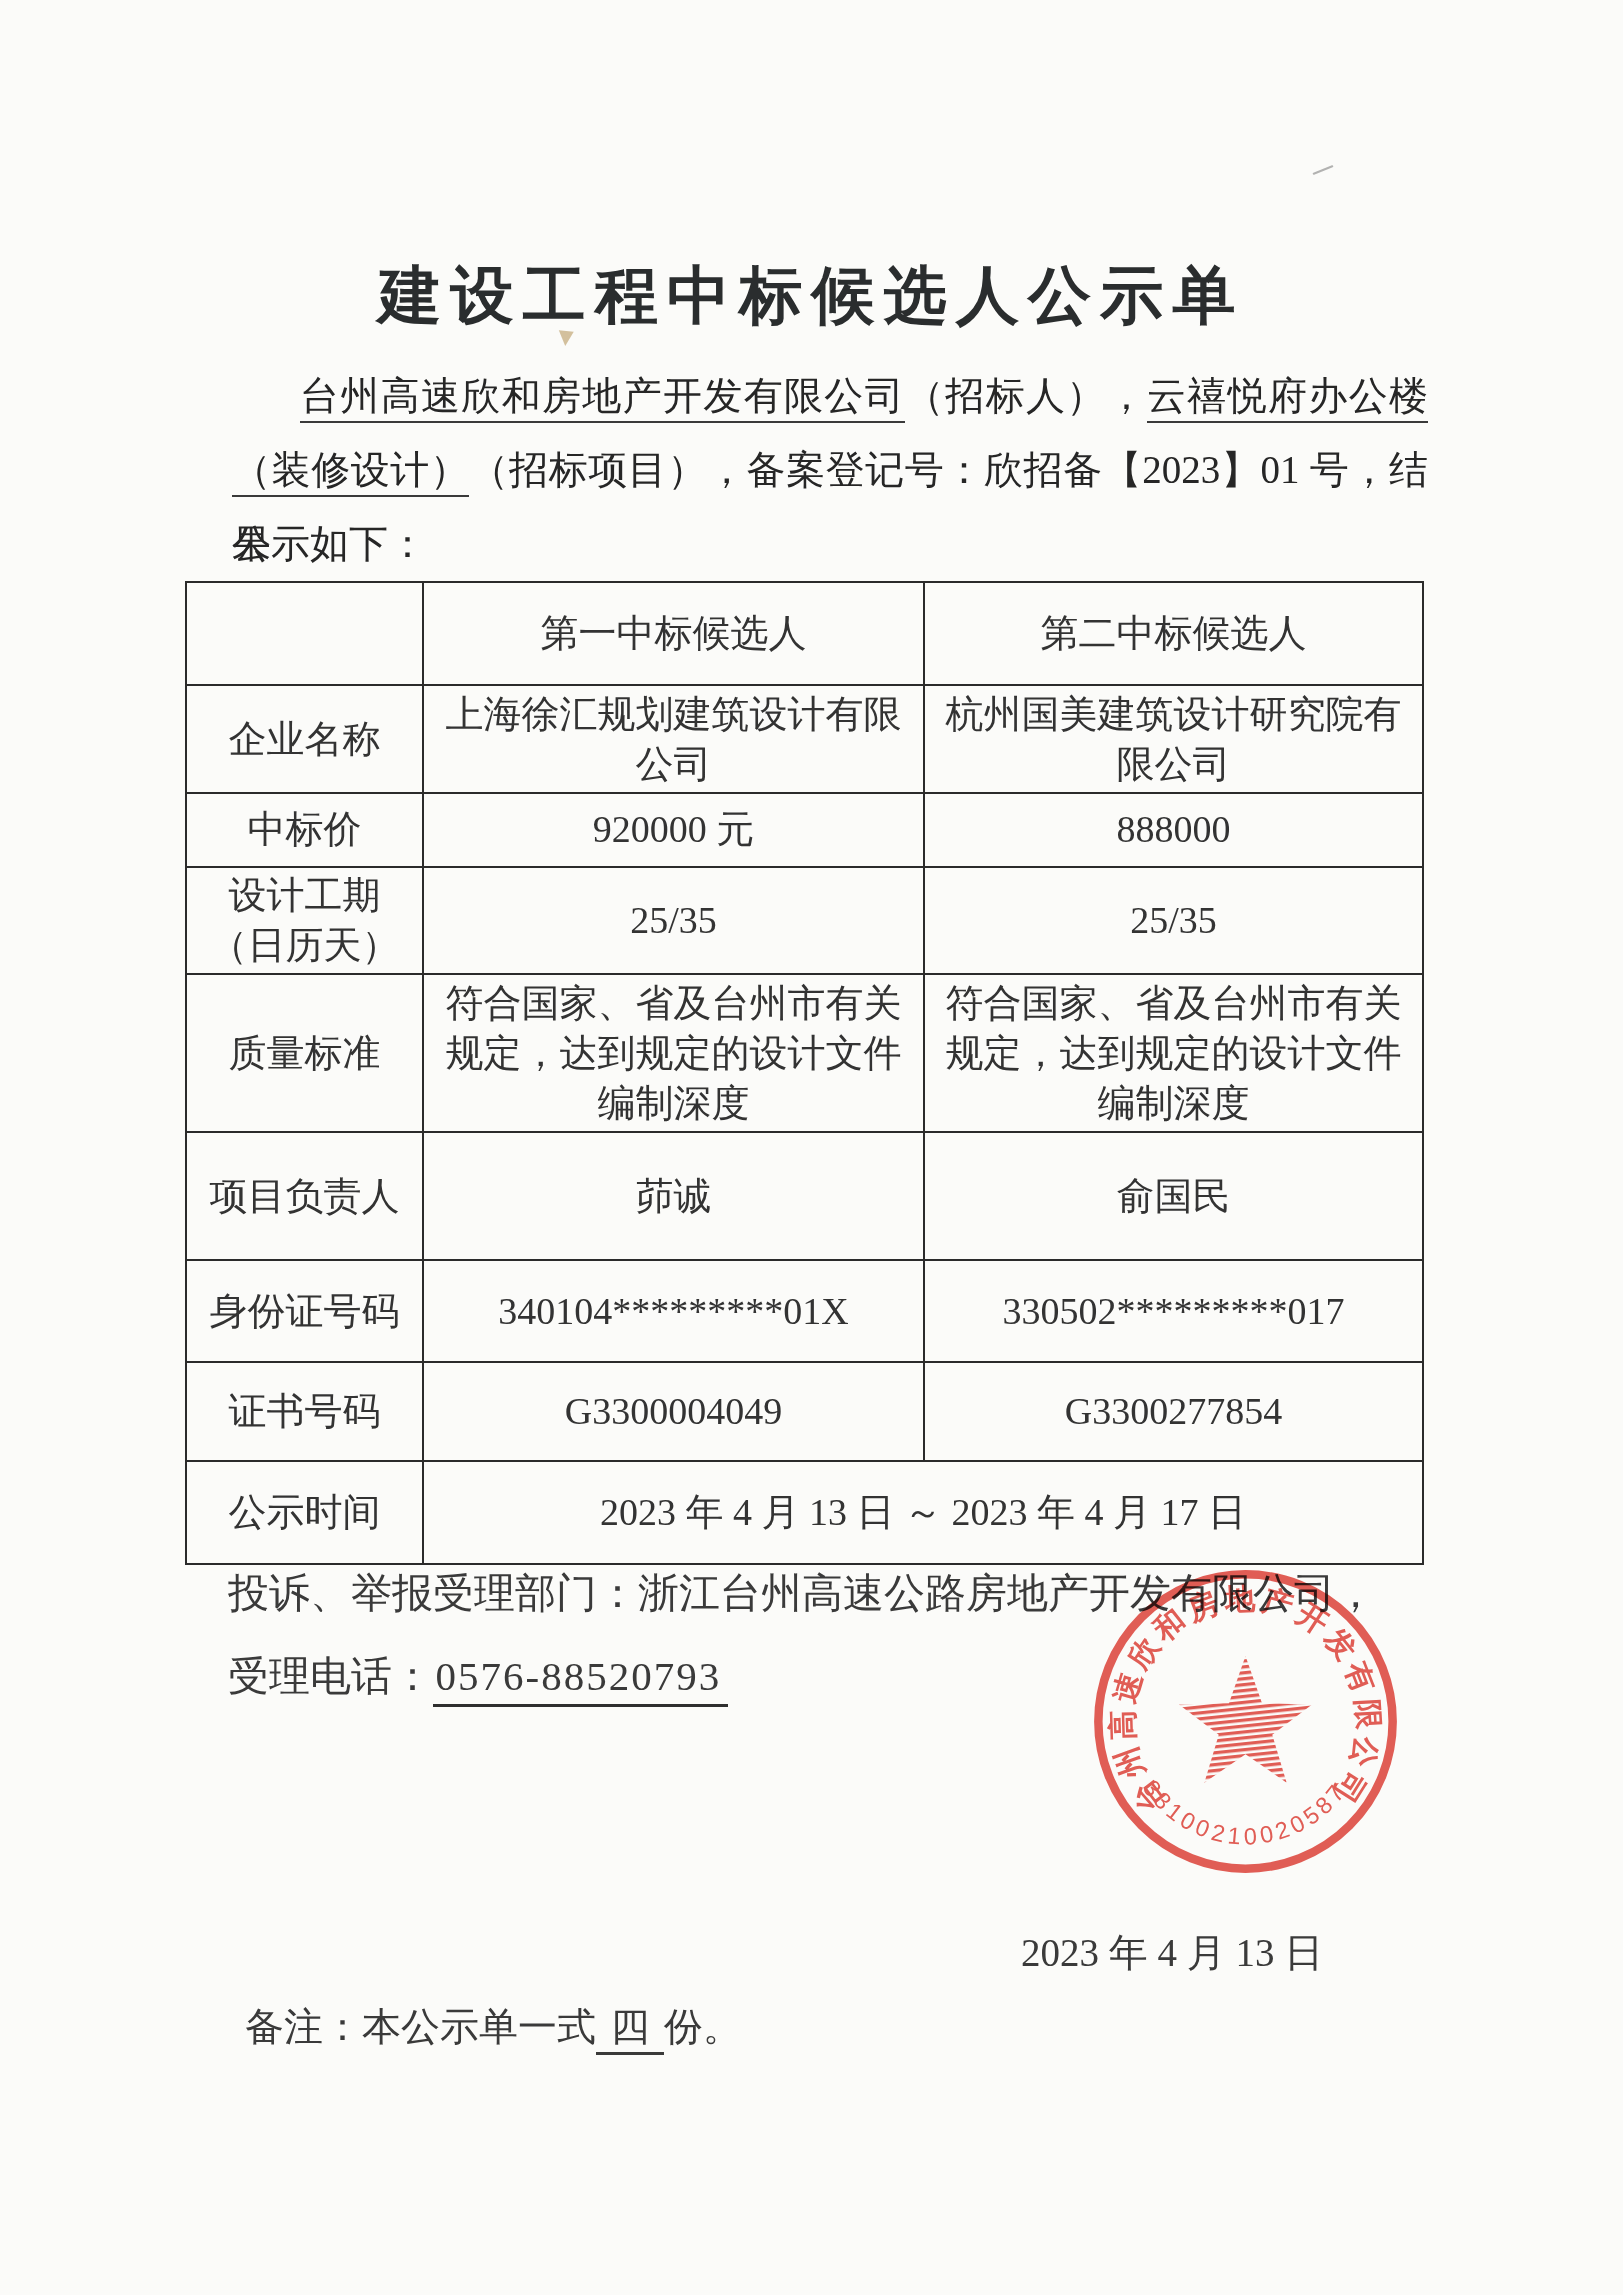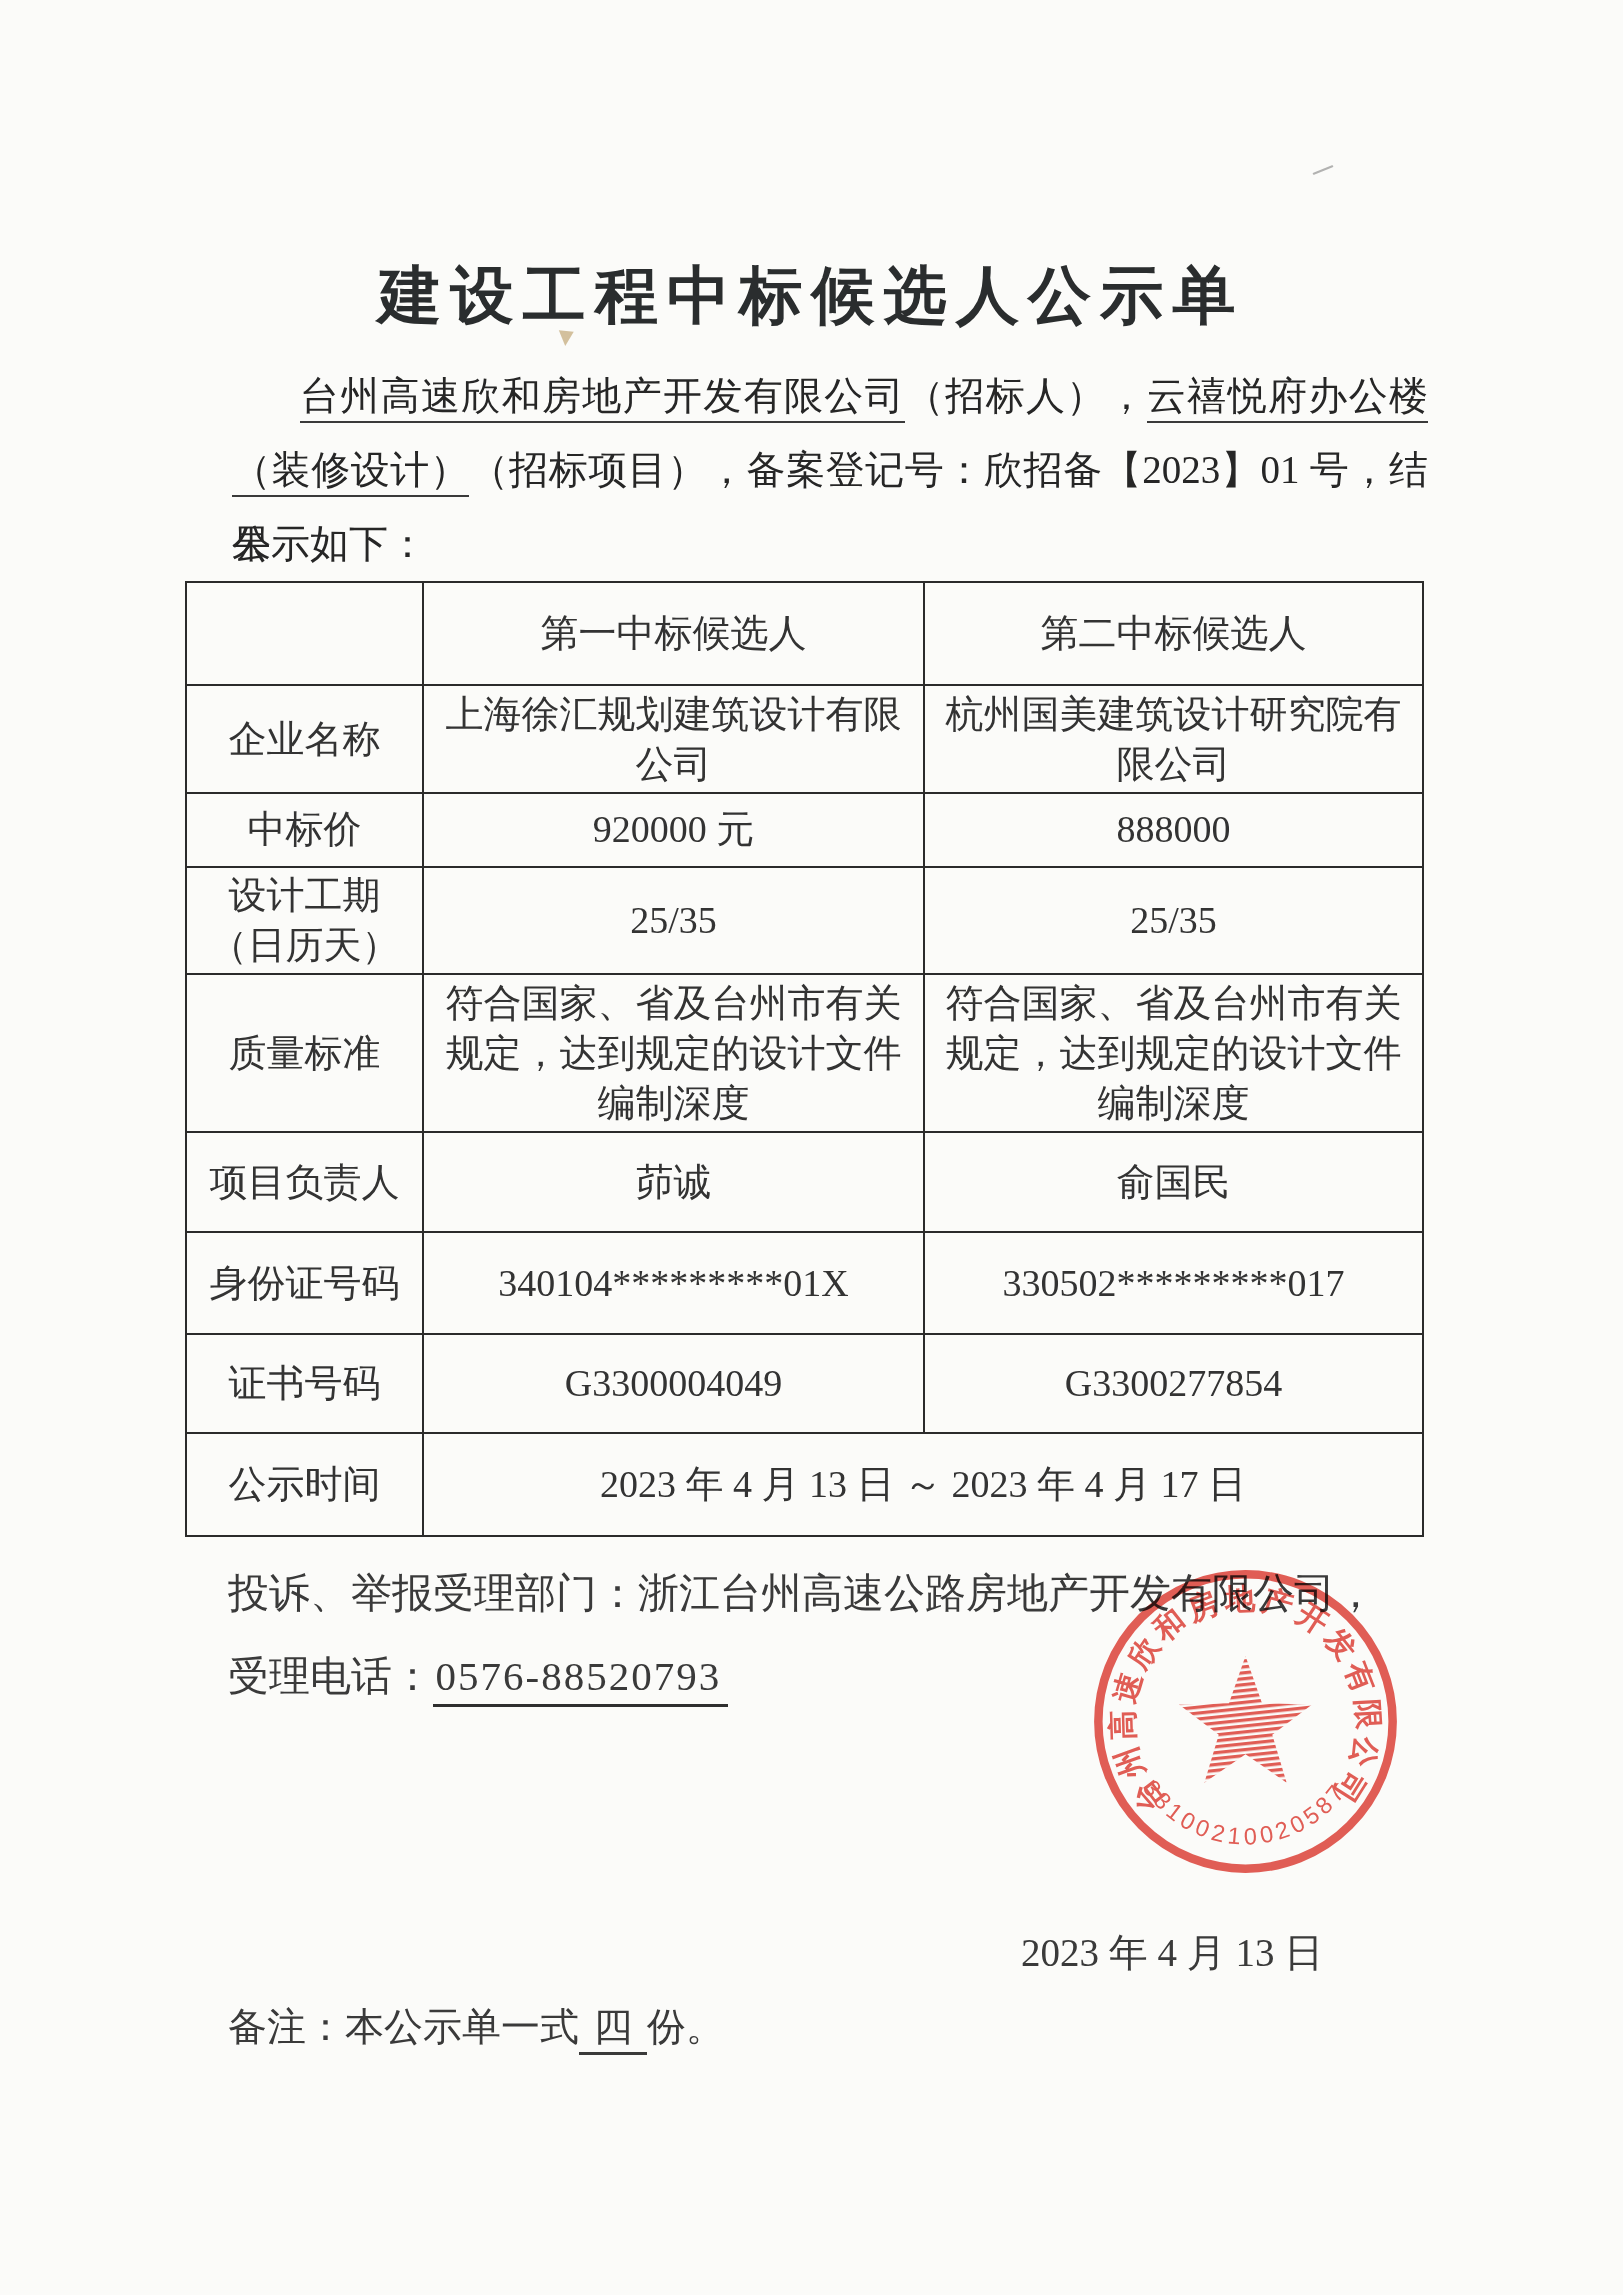--- a/index.html
+++ b/index.html
@@ -36,21 +36,21 @@
   .artifact-arrow {
     position:absolute; left:558px; top:331px; width:0; height:0; opacity:.8;
     border-left:8.5px solid transparent; border-right:7.2px solid transparent;
     border-top:15.7px solid #c9b286; transform:rotate(6deg);
   }
   .complaint { position:absolute; left:228px; top:1566px; font-size:41px; color:#3a3a3a; }
   .phone-line { position:absolute; left:228px; top:1649px; font-size:41px; color:#3a3a3a; }
   .phone-num { border-bottom:3.9px solid #2f2f2f; padding:0 6.5px 5.2px 2.6px; letter-spacing:2px; }
   .stamp-line { position:absolute; left:691px; top:1818px; font-size:39px; color:#3a3a3a; }
   .date-line { position:absolute; left:1021px; top:1926px; font-size:39px; color:#3a3a3a; }
-  .note-line { position:absolute; left:228px; top:2000px; font-size:39px; color:#3a3a3a; }
+  .note-line { position:absolute; left:245px; top:2000px; font-size:39px; color:#3a3a3a; }
   .u-four { border-bottom:3.3px solid #3a3a3a; padding:0 14.4px 3.9px 14.4px; }
   .seal {
     position:absolute; left:1082px; top:1558px; width:327px; height:327px;
     color:var(--seal-color); mix-blend-mode:multiply; opacity:.92;
     pointer-events:none;
   }
 </style>
 </head>
 <body>
 
@@ -93,21 +93,21 @@
       <td class="pre">设计工期
 （日历天）</td>
       <td>25/35</td>
       <td>25/35</td>
     </tr>
     <tr style="height:149px">
       <td>质量标准</td>
       <td>符合国家、省及台州市有关规定，达到规定的设计文件编制深度</td>
       <td>符合国家、省及台州市有关规定，达到规定的设计文件编制深度</td>
     </tr>
-    <tr style="height:100px">
+    <tr style="height:128px">
       <td>项目负责人</td>
       <td>茆诚</td>
       <td>俞国民</td>
     </tr>
     <tr style="height:102px">
       <td>身份证号码</td>
       <td>340104*********01X</td>
       <td>330502*********017</td>
     </tr>
     <tr style="height:99px">

